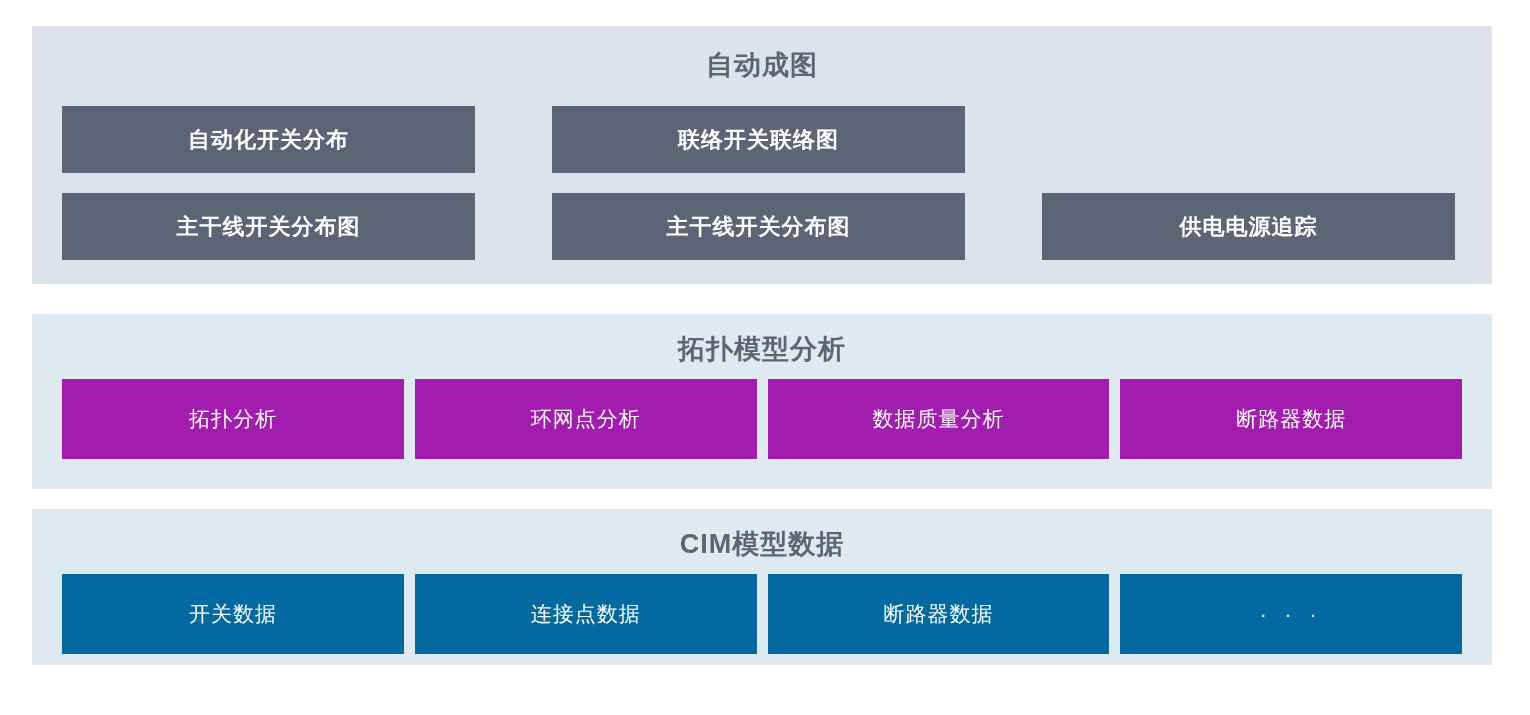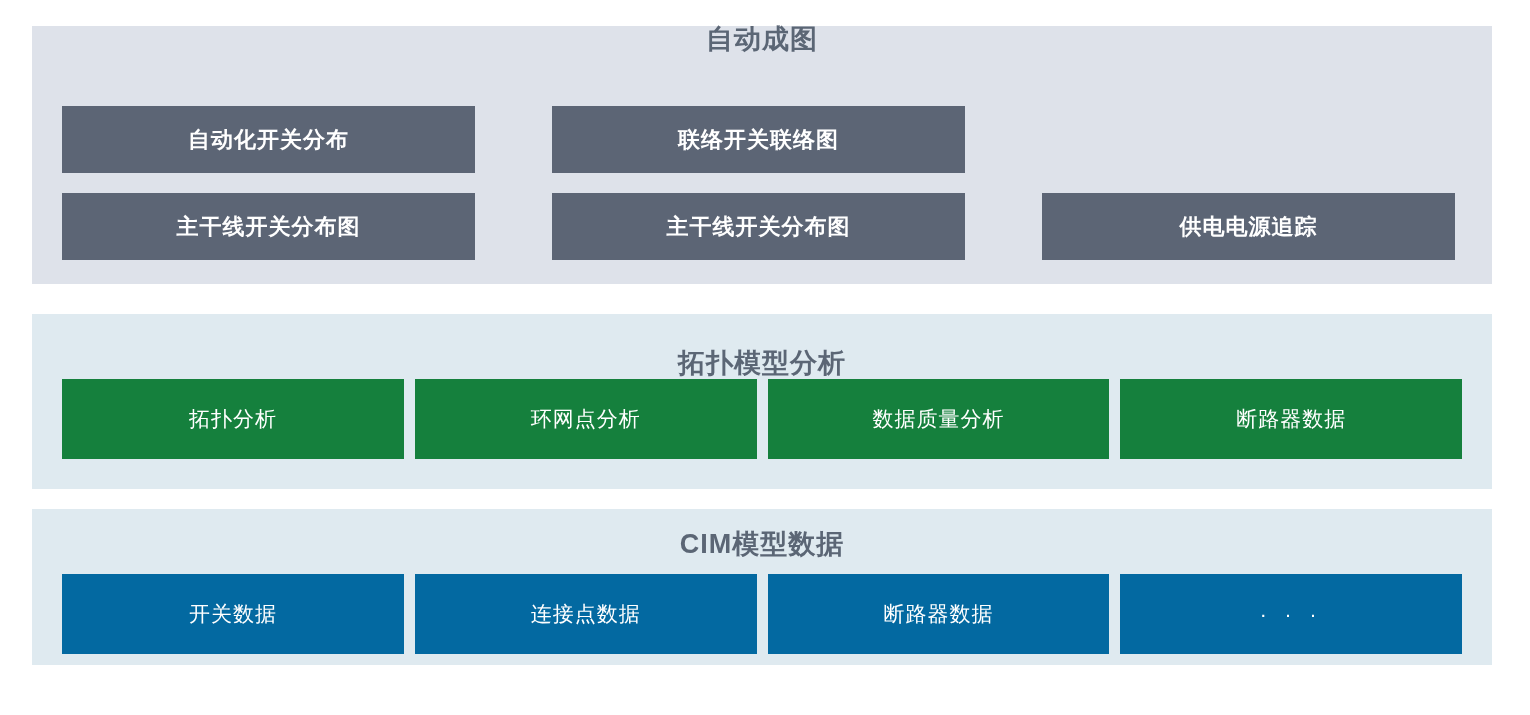--- a/index.html
+++ b/index.html
@@ -46,22 +46,22 @@
 
   .panel-title {
     text-align: center;
     font-size: 27px;
     font-weight: bold;
     color: #5b6675;
     letter-spacing: 1px;
     line-height: 1;
   }
 
-  .panel-auto .panel-title { }
-  .panel-topo .panel-title { padding-top: 36px; }
+  .panel-auto .panel-title { padding-top: 26px; }
+  .panel-topo .panel-title { padding-top: 22px; }
   .panel-cim  .panel-title { padding-top: 22px; }
 
   
   .btn-row {
     position: absolute;
     display: flex;
     left: 30px;
     right: 30px;
   }
 
@@ -102,21 +102,21 @@
     font-weight: normal;
     display: flex;
     align-items: center;
     justify-content: center;
     letter-spacing: 1px;
     border: none;
     cursor: pointer;
     font-family: inherit;
   }
 
-  .btn-teal { background: #15803d; text-align: center; }
+  .btn-teal { background: #a21caf; text-align: center; }
   .btn-blue { background: #0369a1; }
 
   .row-topo .btn-teal + .btn-teal,
   .row-cim  .btn-blue + .btn-blue {
     margin-left: 11px;
   }
 
   .btn-dots {
     font-size: 21px;
     letter-spacing: 6px;

